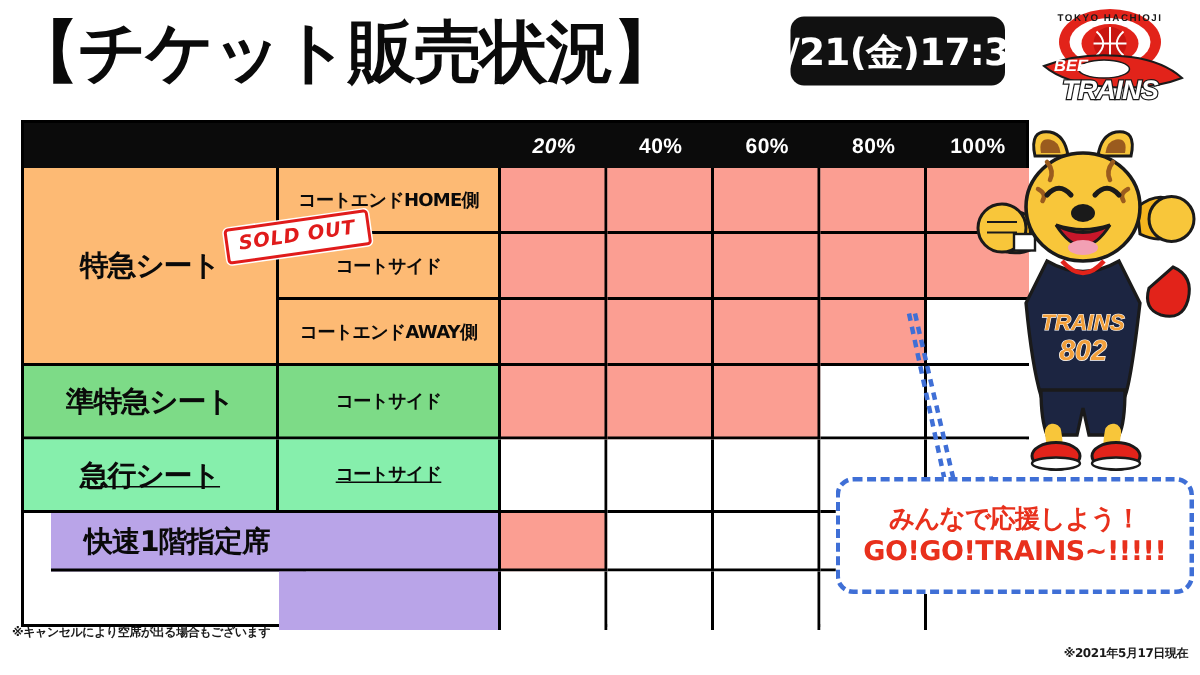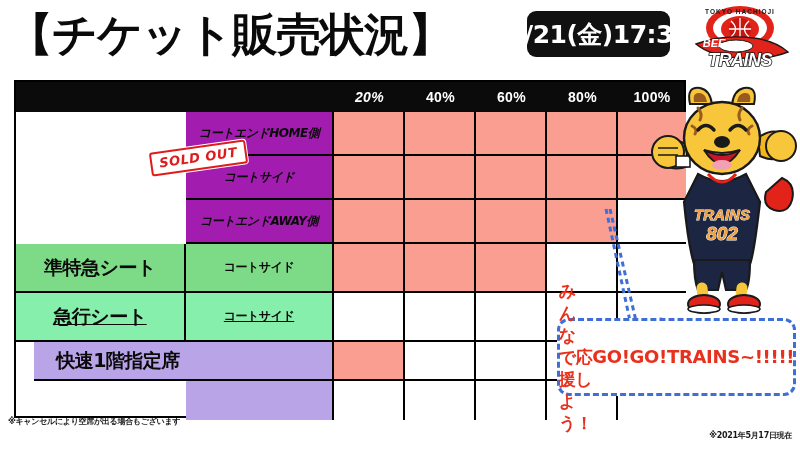--- a/index.html
+++ b/index.html
@@ -73,21 +73,21 @@
   .bar-cell{
     position:absolute;top:0;
     box-sizing:border-box;
     border-right:2px solid #000;border-bottom:2px solid #000;
     background:#ffffff;
   }
   .bar-cell.filled{background:#fb9e92;}
   .bar-cell.last{border-right:none;}
   .row.last .cat-cell,.row.last .sub-cell,.row.last .bar-cell{border-bottom:none;}
 
-  .c-yellow{background:#a21caf;font-style:italic;}
+  .c-yellow{background:#fdba74;}
   .c-green{background:#7ddb87;}
   .c-blue{background:#86efac;text-decoration:underline;}
   .c-purple{background:#b9a4e8;}
 
   
   .soldout{
     position:absolute;left:150px;top:146px;
     transform:rotate(-8deg);
     background:#ffffff;border:2px solid #e01b1b;
     border-radius:3px;
@@ -100,21 +100,21 @@
   }
 
   
   .bubble{
     position:absolute;left:557px;top:318px;
     width:233px;height:72px;
     background:#ffffff;
     border:3px dashed #3f6fd6;
     border-radius:12px;
     z-index:7;
-    display:flex;
+    display:flex;flex-direction:column;
     align-items:center;justify-content:center;
     color:#e8301c;font-weight:bold;
     font-family:"DejaVu Sans","Liberation Sans",sans-serif;
   }
   .bubble .l1{font-size:17px;letter-spacing:-0.5px;line-height:22px;}
   .bubble .l2{font-size:18px;letter-spacing:-0.3px;line-height:22px;}
   .bubble-tail{
     position:absolute;z-index:6;left:600px;top:205px;
     width:90px;height:120px;
   }
@@ -164,20 +164,23 @@
   <div class="table">
     <div class="hdr-row">
       <div class="hdr-cell" style="left:318px;width:71px;font-style:italic;">20%</div>
       <div class="hdr-cell" style="left:389px;width:71px;">40%</div>
       <div class="hdr-cell" style="left:460px;width:71px;">60%</div>
       <div class="hdr-cell" style="left:531px;width:71px;">80%</div>
       <div class="hdr-cell" style="left:602px;width:68px;">100%</div>
     </div>
 
     <div class="row" style="top:30px;height:44px;">
+      <div class="cat-cell c-yellow" style="height:132px;">
+        <span>特急シート</span>
+      </div>
       <div class="sub-cell c-yellow" style="height:44px;">コートエンドHOME側</div>
       <div class="bar-cell filled" style="left:318px;width:71px;height:44px;"></div>
       <div class="bar-cell filled" style="left:389px;width:71px;height:44px;"></div>
       <div class="bar-cell filled" style="left:460px;width:71px;height:44px;"></div>
       <div class="bar-cell filled" style="left:531px;width:71px;height:44px;"></div>
       <div class="bar-cell filled last" style="left:602px;width:68px;height:44px;"></div>
     </div>
 
     <div class="row" style="top:74px;height:44px;">
       <div class="sub-cell c-yellow" style="height:44px;">コートサイド</div>

